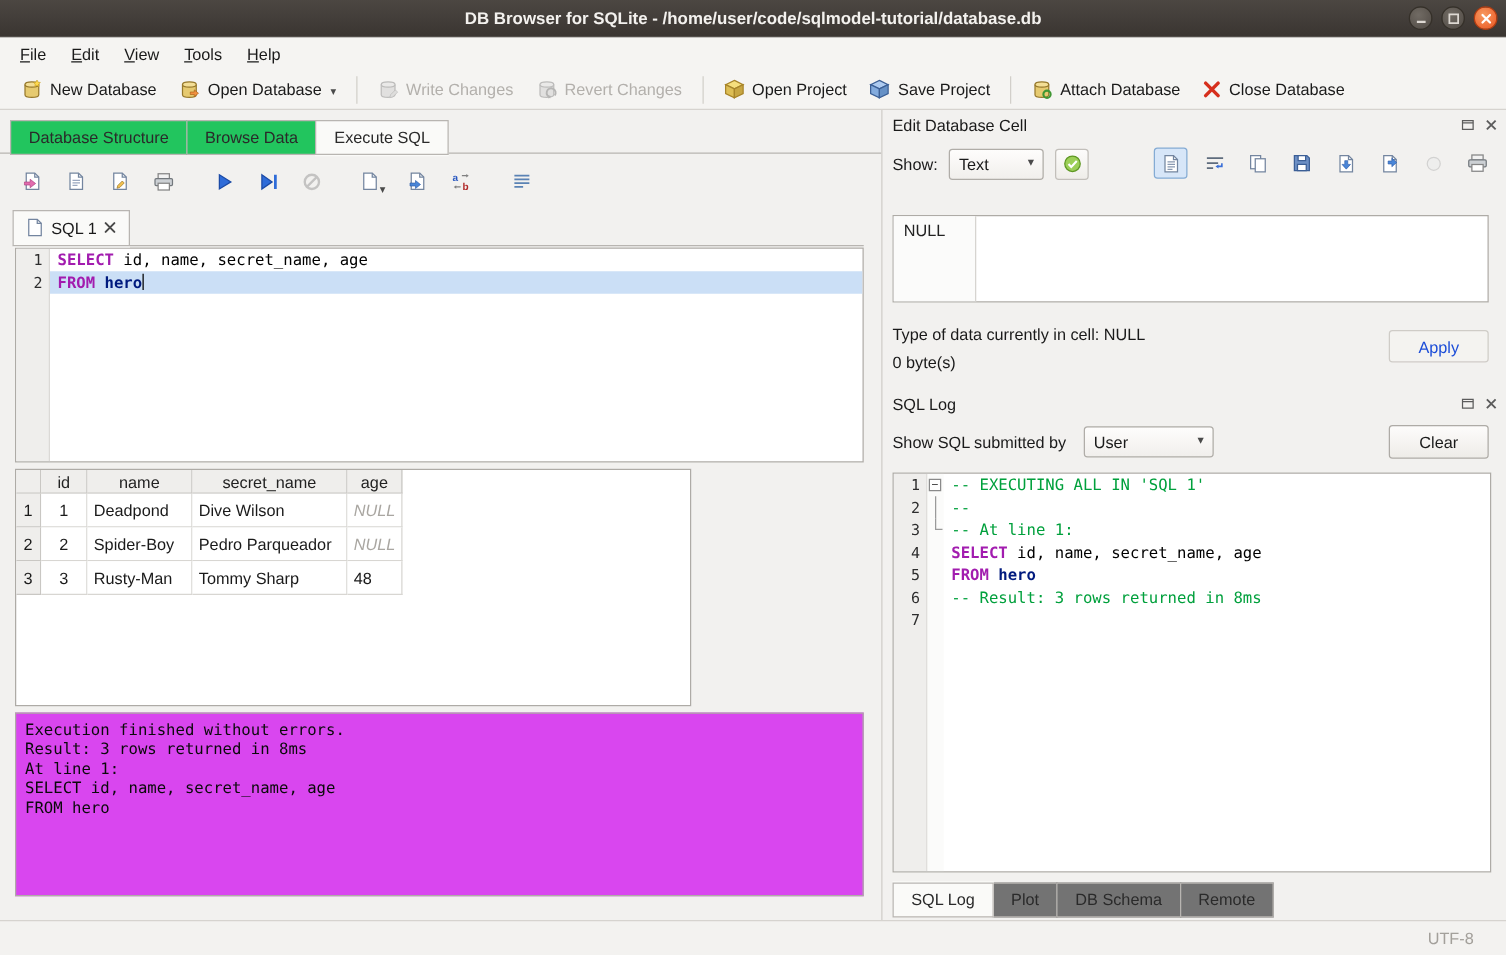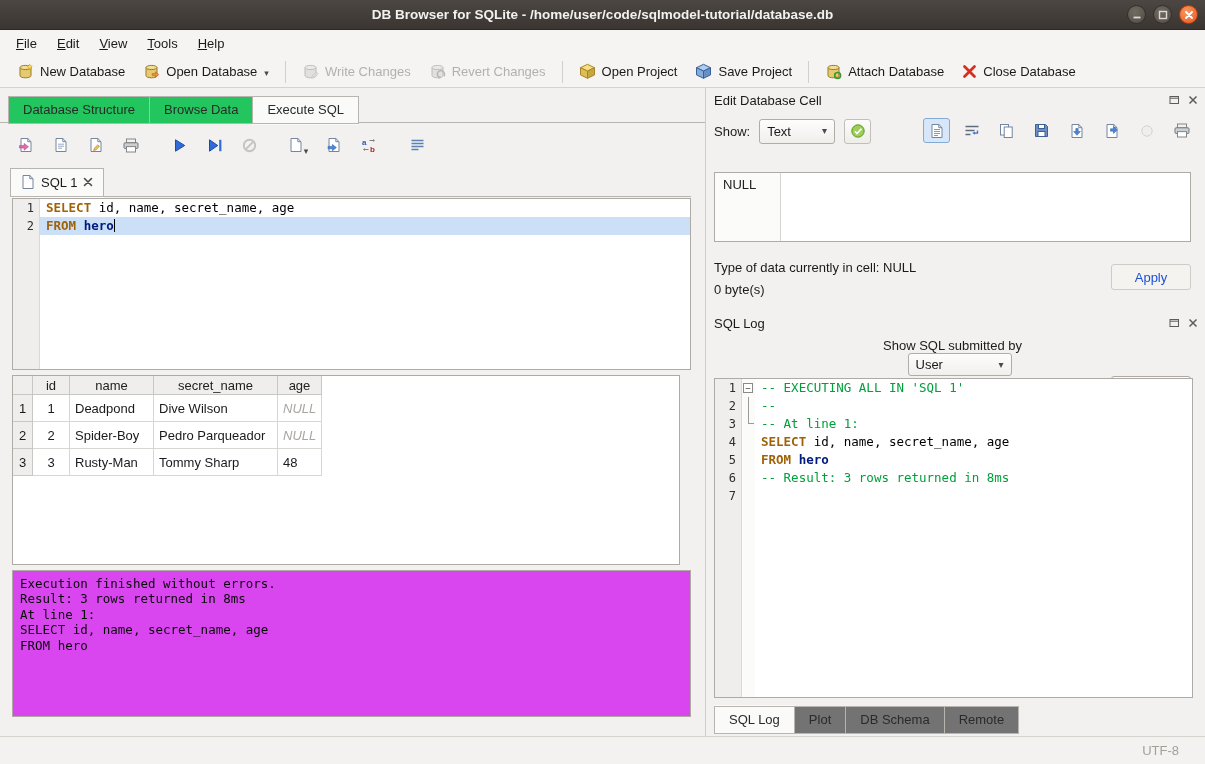--- a/index.html
+++ b/index.html
@@ -87,30 +87,30 @@
   .fcell { height:18px; position:relative; }
   .fbox {
     position:absolute; left:1px; top:4px; width:10px; height:10px; border:1px solid #8a8a8a;
     background:#fff; font-size:9px; line-height:8px; text-align:center; color:#444; display:block;
   }
   .fpipe { position:absolute; left:6px; top:0; width:1px; height:18px; background:#9a9a9a; display:block; }
   .fcorner { position:absolute; left:6px; top:0; width:6px; height:9px; border-left:1px solid #9a9a9a; border-bottom:1px solid #9a9a9a; display:block; }
   .codecol { flex:1; }
   .cline { height:18px; line-height:18px; white-space:pre; padding-left:6px; }
   .cline.current { background:#cbdff6; }
-  .tok-kw { color:#a16207; font-weight:bold; }
+  .tok-kw { color:#a21caf; font-weight:bold; }
   .tok-plain { color:#000; }
   .tok-ident { color:#001a7e; font-weight:bold; }
   .tok-comment { color:#00a03c; }
   .caret { display:inline-block; width:1.5px; height:13px; background:#000; vertical-align:-2px; }
 
   .editor { position:absolute; left:12px; top:110px; width:679px; height:172px; }
 
   
-  .rtable { position:absolute; left:12px; top:287px; width:668px; height:190px; background:#fff; border:1px solid #aeaba6; overflow:hidden; }
+  .rtable { position:absolute; left:12px; top:287px; width:541px; height:190px; background:#fff; border:1px solid #aeaba6; overflow:hidden; }
   .trow { display:flex; }
   .tcell {
     border-right:1px solid #d8d6d2; border-bottom:1px solid #d8d6d2;
     display:flex; align-items:center; padding:0 5px; height:27px; background:#fff;
   }
   .thead .tcell { background:#efeeec; border-color:#c9c7c3; height:19px; justify-content:center; color:#222; }
   .tcell.rownum, .tcell.corner { background:#efeeec; border-color:#c9c7c3; width:20px; justify-content:center; padding:0; }
   .col0 { width:37px; justify-content:center; }
   .col1 { width:84px; }
   .col2 { width:124px; }
@@ -143,21 +143,21 @@
   .cbtn.pressed { background:#d7e6f8; border-color:#84abd4; }
   .cbtn.disabled .icn { filter:grayscale(1); opacity:.5; }
 
   .cell-box { position:absolute; left:8px; right:14px; top:84px; height:70px; background:#fff; border:1px solid #aeaba6; display:flex; }
   .cell-strip { width:66px; border-right:1px solid #d6d4d0; background:#fbfbfa; padding:4px 0 0 8px; color:#222; }
   .type-info { position:absolute; left:8px; top:172px; }
   .size-info { position:absolute; left:8px; top:194px; }
   .btn { font-family:"Liberation Sans", sans-serif; font-size:13px; border:1px solid #aeaba6; border-radius:3px; background:linear-gradient(#fdfcfb,#eeece8); color:#1a1a1a; }
   .btn.apply { position:absolute; right:14px; top:176px; width:80px; height:26px; color:#1d4ed8; background:#f4f3f0; border-color:#cfccc7; }
   .log-title { top:228px; }
-  .filter-row { position:absolute; left:8px; right:14px; top:250px; height:30px; display:flex; align-items:center;flex-direction:column; }
+  .filter-row { position:absolute; left:8px; right:14px; top:250px; height:30px; display:flex; align-items:center; }
   .filter-row .combo { margin-left:14px; width:104px; }
   .btn.clear { width:80px; height:27px; margin-left:auto; }
   .logbox { position:absolute; left:8px; right:12px; top:290px; height:320px; }
 
   .bottom-tabs { position:absolute; left:8px; top:618px; display:flex; z-index:2; }
   .btab { padding:5px 14px 6px; background:#737373; border:1px solid #b8b5b1; margin-right:-1px; color:#2a2a2a; }
   .btab.active { background:#fafaf8; box-shadow:0 -1px 0 #fafaf8; position:relative; z-index:3; }
 
   
   .statusbar {

